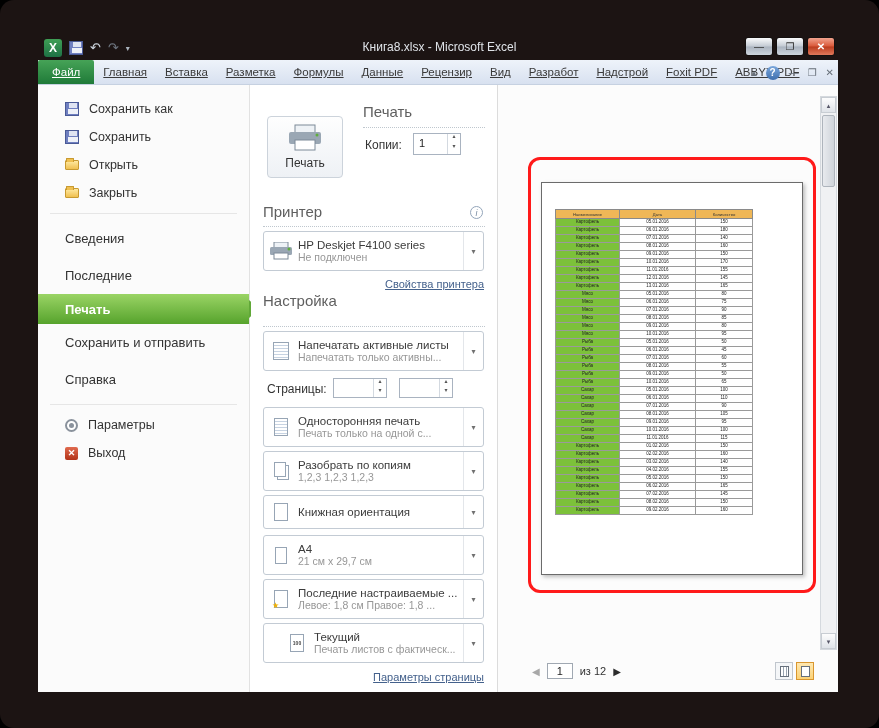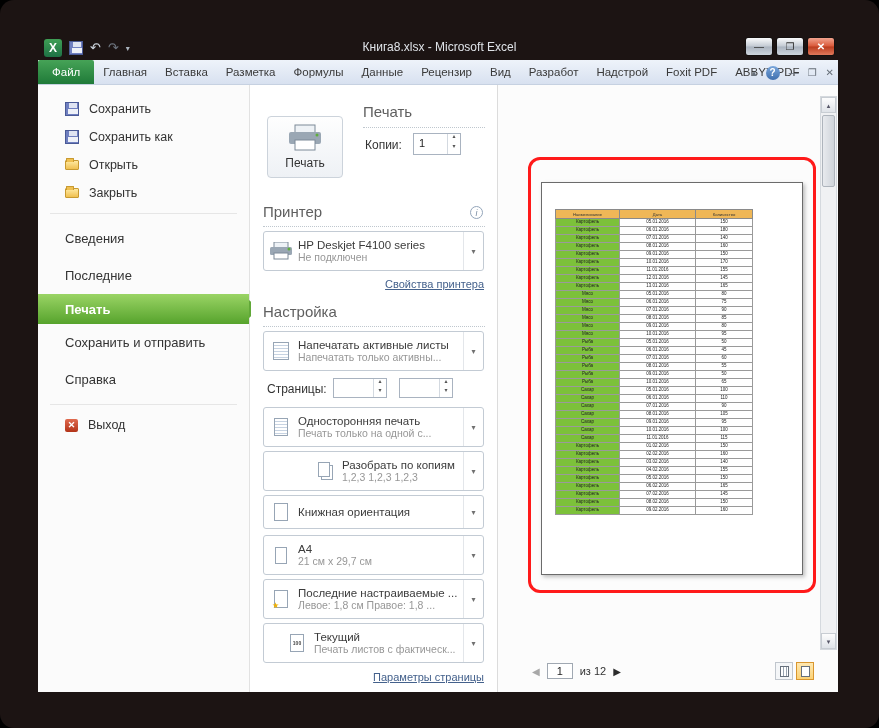--- a/index.html
+++ b/index.html
@@ -15,21 +15,21 @@
   .qat-glyph { color:#cdd5de; font-size:13px; line-height:18px; }
   .qat-glyph.dim { color:#6e7680; }
   .qat-caret { color:#aab3bd; font-size:8px; }
   .win-title { position:absolute; left:0; right:0; top:40px; text-align:center; color:#dfe3e8; font-size:12px; }
   .win-controls { position:absolute; right:44px; top:37px; display:flex; gap:3px; }
   .wbtn { width:28px; height:19px; border-radius:3px; border:1px solid #14100f; background:linear-gradient(#fbfcfd,#c4cbd4 48%,#aab3bf 52%,#cfd6de); color:#333; font-size:10px; text-align:center; line-height:17px; }
   .wbtn.close { background:linear-gradient(#f2a38e,#d9593a 48%,#bb3c1e 52%,#e0795b); color:#fff; font-weight:bold; }
 
   
   .tabrow { position:absolute; left:38px; top:60px; width:800px; height:25px; background:linear-gradient(#eef3fa,#d8e1f0); border-bottom:1px solid #c6d1e1; display:flex; }
-  .tab { padding:0 9px; font-size:11.5px; color:#3a3a3a; line-height:25px; white-space:nowrap; }
+  .tab { padding:0 9px; font-size:11.5px; color:#3a3a3a; line-height:25px; white-space:nowrap;text-decoration:underline; }
   .tab.active { background:linear-gradient(#46a357,#1f7a38); color:#fff; padding:0 14px; border-radius:2px 2px 0 0; }
   .tabrow-icons { position:absolute; right:4px; top:0; height:25px; display:flex; align-items:center; gap:9px; }
   .tr-glyph { color:#68707a; font-size:10px; }
   .help-icon { width:14px; height:14px; border-radius:50%; background:linear-gradient(#7aa7dc,#3f6fae); color:#fff; font-size:10px; font-weight:bold; text-align:center; line-height:14px; }
 
   
   .content { position:absolute; left:38px; top:85px; width:800px; height:607px; background:#fff; }
 
   
   .sidebar { position:absolute; left:0; top:0; bottom:0; width:212px; background:#fbfbfb; border-right:1px solid #e2e2e2; padding-top:10px; }
@@ -138,25 +138,25 @@
       <span class="tr-glyph">❐</span>
       <span class="tr-glyph">✕</span>
     </div>
   </div>
 
   <div class="content">
 
     <div class="sidebar">
       <div class="si">
         <span class="disk"></span>
-        <span>Сохранить</span>
+        <span>Сохранить как</span>
       </div>
       <div class="si">
         <span class="disk"></span>
-        <span>Сохранить как</span>
+        <span>Сохранить</span>
       </div>
       <div class="si">
         <span class="folder"></span>
         <span>Открыть</span>
       </div>
       <div class="si">
         <span class="folder"></span>
         <span>Закрыть</span>
       </div>
       <hr class="sep">
@@ -169,20 +169,24 @@
       <div class="si nav sel">
         <span>Печать</span>
       </div>
       <div class="si nav">
         <span>Сохранить и отправить</span>
       </div>
       <div class="si nav">
         <span>Справка</span>
       </div>
       <hr class="sep">
+      <div class="si">
+        <span class="gearbox"></span>
+        <span>Параметры</span>
+      </div>
       <div class="si">
         <span class="exitbox">✕</span>
         <span>Выход</span>
       </div>
     </div>
 
     <div class="panel">
 
       <div class="bigprint">
         <svg width="36" height="28" viewBox="0 0 36 28">
@@ -220,21 +224,21 @@
         </div>
         <div class="texts">
           <div class="t1">HP Deskjet F4100 series</div>
           <div class="t2">Не подключен</div>
         </div>
         <div class="chev">▾</div>
       </div>
 
       <div class="ilink" style="top:193px;margin-left:21px;">Свойства принтера</div>
 
-      <div class="h2" style="left:12px; top:218px;">Настройка</div>
+      <div class="h2" style="left:12px; top:207px;">Настройка</div>
       <div class="dots" style="left:12px; right:12px; top:241px;"></div>
 
       <div class="dd" style="top:246px; height:40px;">
         <div class="icwrap">
             <div class="pg lines wide"></div>
           </div>
         <div class="texts">
           <div class="t1">Напечатать активные листы</div>
           <div class="t2">Напечатать только активны...</div>
         </div>
@@ -261,21 +265,21 @@
         <div class="icwrap">
             <div class="pg lines"></div>
           </div>
         <div class="texts">
           <div class="t1">Односторонняя печать</div>
           <div class="t2">Печать только на одной с...</div>
         </div>
         <div class="chev">▾</div>
       </div>
 
-      <div class="dd" style="top:366px; height:40px;padding-left:44px;">
+      <div class="dd" style="top:366px; height:40px;">
         <div class="icwrap">
             <div class="pg collate"></div>
           </div>
         <div class="texts">
           <div class="t1">Разобрать по копиям</div>
           <div class="t2">1,2,3    1,2,3    1,2,3</div>
         </div>
         <div class="chev">▾</div>
       </div>
 

